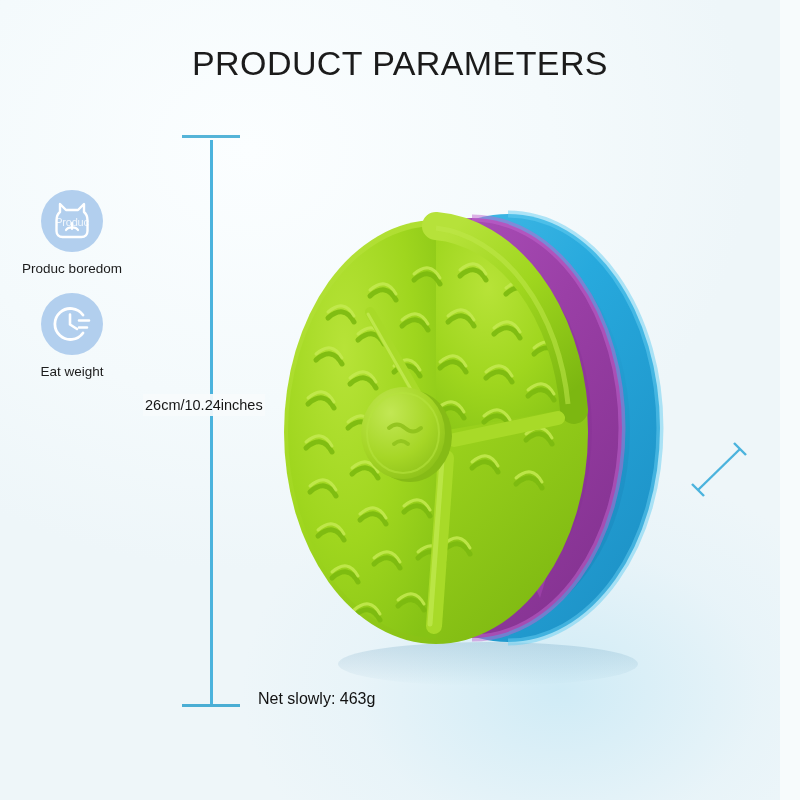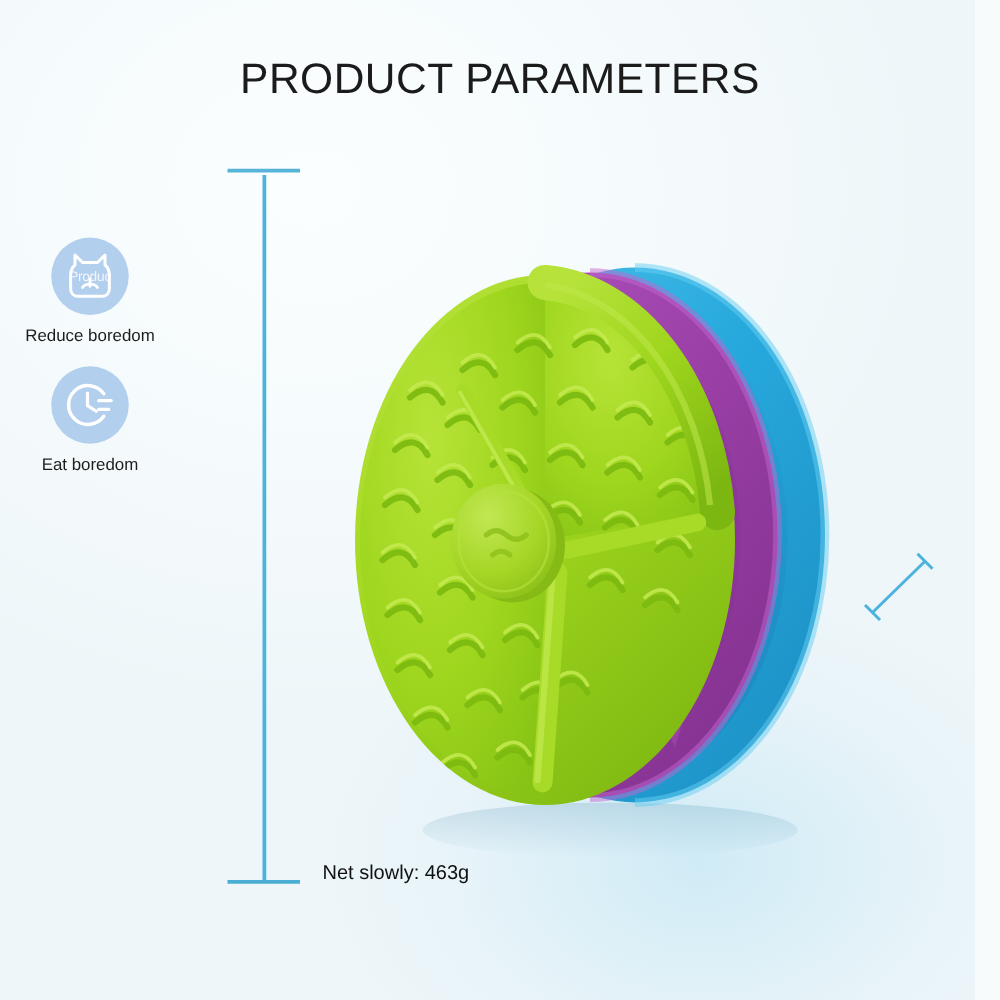--- a/index.html
+++ b/index.html
@@ -162,41 +162,42 @@
           <path d="M19 22 L19 14 L25 20 L37 20 L43 14 L43 22
                    C45.5 24 46.5 27 46.5 30.5 L46.5 41
                    C46.5 44.5 44 47 40.5 47 L21.5 47
                    C18 47 15.5 44.5 15.5 41 L15.5 30.5
                    C15.5 27 16.5 24 19 22 Z" fill="none" stroke="#ffffff" stroke-width="2.4" stroke-linejoin="round"></path>
           <path d="M31 33 L31 39" fill="none" stroke="#ffffff" stroke-width="2.2" stroke-linecap="round"></path>
           <path d="M25 40 C27 36.5 35 36.5 37 40" fill="none" stroke="#ffffff" stroke-width="2.2" stroke-linecap="round"></path>
         </svg>
         <div class="wm">Produc</div>
       </div>
-      <div class="feature-label">Reduce boredom</div>
+      <div class="feature-label">Produc boredom</div>
     </div>
 
 
 
     <div class="feature">
       <div class="feature-icon">
         <svg width="62" height="62" viewBox="0 0 62 62" aria-hidden="true">
           <path d="M42 22 A15.5 15.5 0 1 0 42 40" fill="none" stroke="#ffffff" stroke-width="2.8" stroke-linecap="round"></path>
           <path d="M29 21.5 L29 31.5 L36 36" fill="none" stroke="#ffffff" stroke-width="2.6" stroke-linecap="round" stroke-linejoin="round"></path>
           <path d="M38 27.5 L48 27.5 M38 34.5 L46 34.5" fill="none" stroke="#ffffff" stroke-width="2.6" stroke-linecap="round"></path>
         </svg>
       </div>
-      <div class="feature-label">Eat boredom</div>
+      <div class="feature-label">Eat weight</div>
     </div>
 
   </div>
 
   <div id="dim-v-cap-top"></div>
   <div id="dim-v-line"></div>
   <div id="dim-v-cap-bottom"></div>
+  <div id="dim-v-label">26cm/10.24inches</div>
 
   <div id="dim-d">
     <svg width="70" height="60" viewBox="0 0 70 60" aria-hidden="true">
       <line x1="8" y1="50" x2="50" y2="9" stroke="#4bb3dd" stroke-width="2.4"></line>
       <line x1="2" y1="44" x2="14" y2="56" stroke="#4bb3dd" stroke-width="2.4"></line>
       <line x1="44" y1="3" x2="56" y2="15" stroke="#4bb3dd" stroke-width="2.4"></line>
     </svg>
   </div>
 
   <div id="net-weight">Net slowly: 463g</div>

